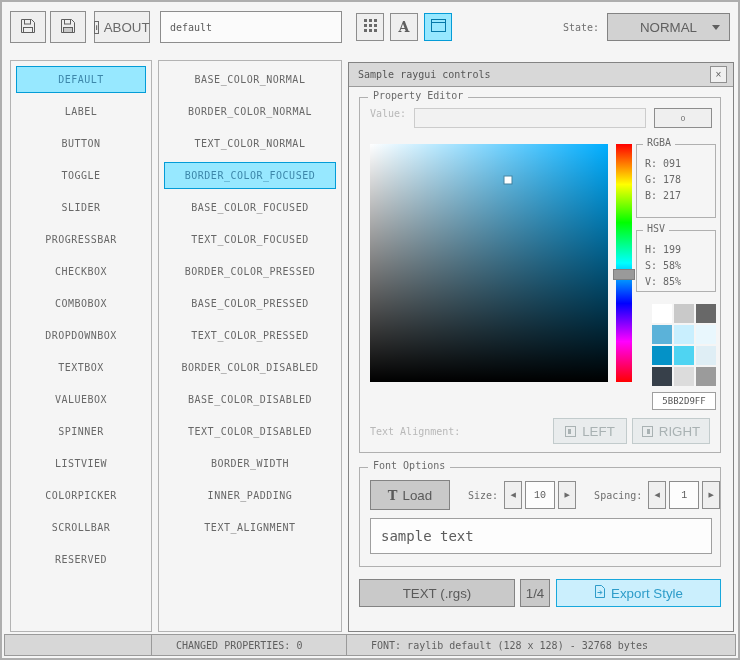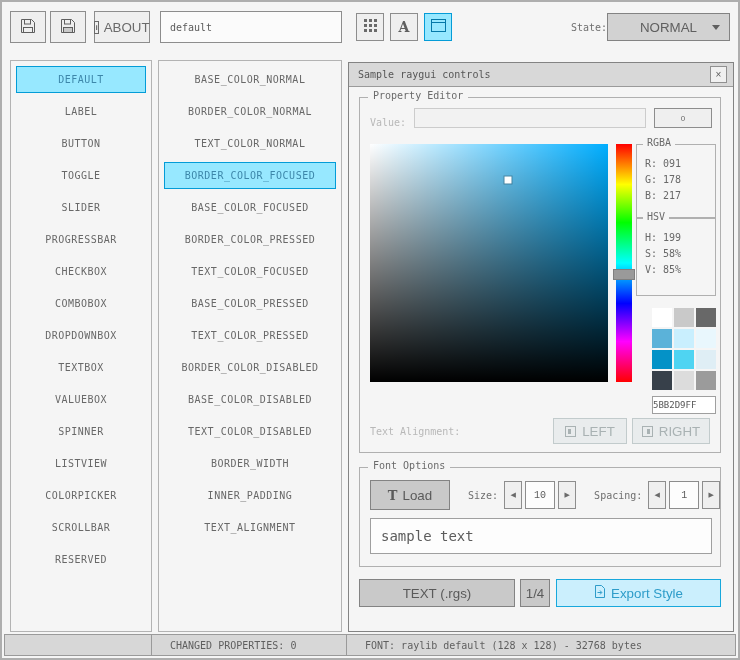--- a/index.html
+++ b/index.html
@@ -33,21 +33,21 @@
   .tb-small { width: 28px; height: 28px; }
   .tb-active { background: #97e8ff; border-color: #049cd7; color: #0492c7; }
   .tb-gap4 { margin-left: 4px; } .tb-gap8 { margin-left: 8px; }
   .tb-gap14 { margin-left: 14px; } .tb-gap6 { margin-left: 6px; }
   .style-name-input {
     margin-left: 10px; width: 182px; height: 32px;
     border: 1px solid #8d8d8d; background: #fbfbfb; color: #5c5c5c;
     font-family: inherit; font-size: 10px; padding: 0 9px; outline: none;
   }
   .tb-spacer { flex: 1; }
-  .state-label { color: #6f6f6f; }
+  .state-label { color: #6f6f6f; margin-right: 8px; }
   .state-dropdown {
     width: 123px; height: 28px; position: relative;
     background: #d2d2d2; border: 1px solid #838383; color: #5f5f5f;
   }
   .chevron {
     position: absolute; right: 9px; top: 11px; width: 0; height: 0;
     border-left: 4px solid transparent; border-right: 4px solid transparent;
     border-top: 5px solid #5f5f5f;
   }
   .info-box {
@@ -92,21 +92,21 @@
   .group-label {
     position: absolute; top: -8px; left: 8px; background: #f5f5f5;
     padding: 0 5px; color: #6a6a6a;
   }
   .group-pe { left: 10px; top: 34px; width: 362px; height: 356px; }
   .group-fo { left: 10px; top: 404px; width: 362px; height: 100px; }
 
   
   .value-row {
     position: absolute; left: 10px; top: 10px; right: 8px; height: 20px;
-    display: flex; align-items: flex-end;
+    display: flex; align-items: flex-start;
   }
   .dim-label { color: #b8b8b8; }
   .value-input {
     margin-left: 8px; width: 232px; height: 20px;
     border: 1px solid #cccccc; background: #f2f2f2;
     font-family: inherit; font-size: 10px; padding: 0 6px; outline: none;
   }
   .value-btn { margin-left: auto; width: 58px; height: 20px; font-size: 8px; }
 
   
@@ -127,28 +127,28 @@
   }
   .hue-slider {
     position: absolute; left: -3px; width: 22px; height: 11px;
     background: #9a9a9a; border: 1px solid #7f7f7f;
   }
   .right-col { position: absolute; left: 276px; top: 46px; width: 80px; }
   .mini-group { position: relative; border: 1px solid #b0b0b0; width: 80px; padding: 11px 12px 4px 8px; }
   .mini-group .group-label { left: 6px; padding: 0 4px; }
   .mini-line { height: 16px; line-height: 16px; color: #686868; }
   .rgba-group { height: 74px; }
-  .hsv-group { height: 78px; }
+  .hsv-group { margin-top: 12px; height: 62px; }
   .swatch-grid {
     margin: 12px 0 0 16px; width: 64px;
     display: grid; grid-template-columns: repeat(3, 1fr); gap: 2px;
   }
   .swatch { height: 19px; cursor: pointer; }
   .hex-input {
-    margin: 6px 0 0 16px; width: 64px; height: 18px; text-align: left;
+    margin: 6px 0 0 16px; width: 64px; height: 18px; text-align: center;
     border: 1px solid #9f9f9f; background: #ffffff; color: #555555;
     font-family: inherit; font-size: 9px; outline: none; padding: 0;
   }
 
   
   .align-row {
     position: absolute; left: 10px; right: 10px; top: 320px; height: 26px;
     display: flex; align-items: center;
   }
   .align-btn {
@@ -195,21 +195,21 @@
     background: #cbeffd; border: 1px solid #18a8dc; color: #2e9cc9;
   }
 
   
   .statusbar {
     position: absolute; left: 2px; right: 2px; bottom: 2px; height: 22px;
     display: flex;
   }
   .status-cell {
     border: 1px solid #9a9a9a; background: #d7d7d7; height: 22px;
-    display: flex; align-items: center; padding: 0 18px; color: #5f5f5f;
+    display: flex; align-items: center; padding: 0 24px; color: #5f5f5f;
   }
   .status-1 { width: 148px; }
   .status-2 { width: 196px; margin-left: -1px; }
   .status-3 { flex: 1; margin-left: -1px; }
 </style>
 </head>
 <body>
 
 <div class="app">
 
@@ -291,22 +291,22 @@
     <div class="list-item">SCROLLBAR</div>
     <div class="list-item">RESERVED</div>
   </div>
 
   <div class="panel panel-props">
     <div class="list-item">BASE_COLOR_NORMAL</div>
     <div class="list-item">BORDER_COLOR_NORMAL</div>
     <div class="list-item">TEXT_COLOR_NORMAL</div>
     <div class="list-item selected">BORDER_COLOR_FOCUSED</div>
     <div class="list-item">BASE_COLOR_FOCUSED</div>
+    <div class="list-item">TEXT_COLOR_FOCUSED</div>
     <div class="list-item">BORDER_COLOR_PRESSED</div>
-    <div class="list-item">TEXT_COLOR_FOCUSED</div>
     <div class="list-item">BASE_COLOR_PRESSED</div>
     <div class="list-item">TEXT_COLOR_PRESSED</div>
     <div class="list-item">BORDER_COLOR_DISABLED</div>
     <div class="list-item">BASE_COLOR_DISABLED</div>
     <div class="list-item">TEXT_COLOR_DISABLED</div>
     <div class="list-item">BORDER_WIDTH</div>
     <div class="list-item">INNER_PADDING</div>
     <div class="list-item">TEXT_ALIGNMENT</div>
   </div>
 

